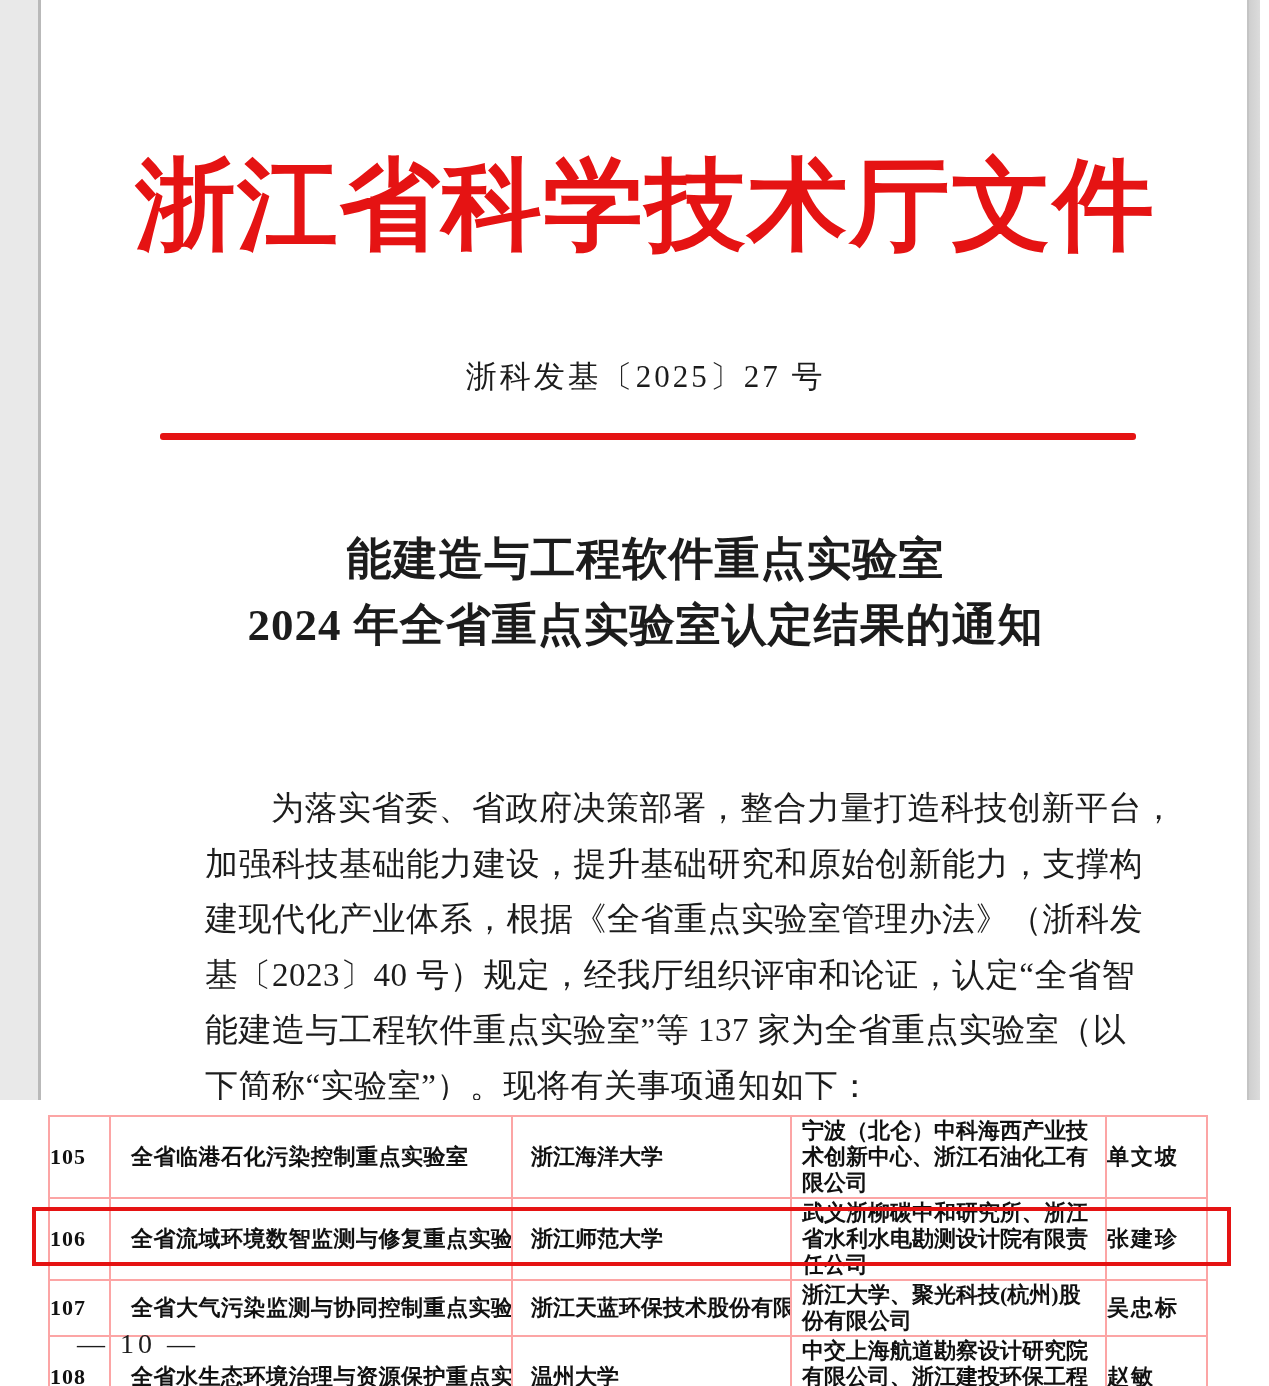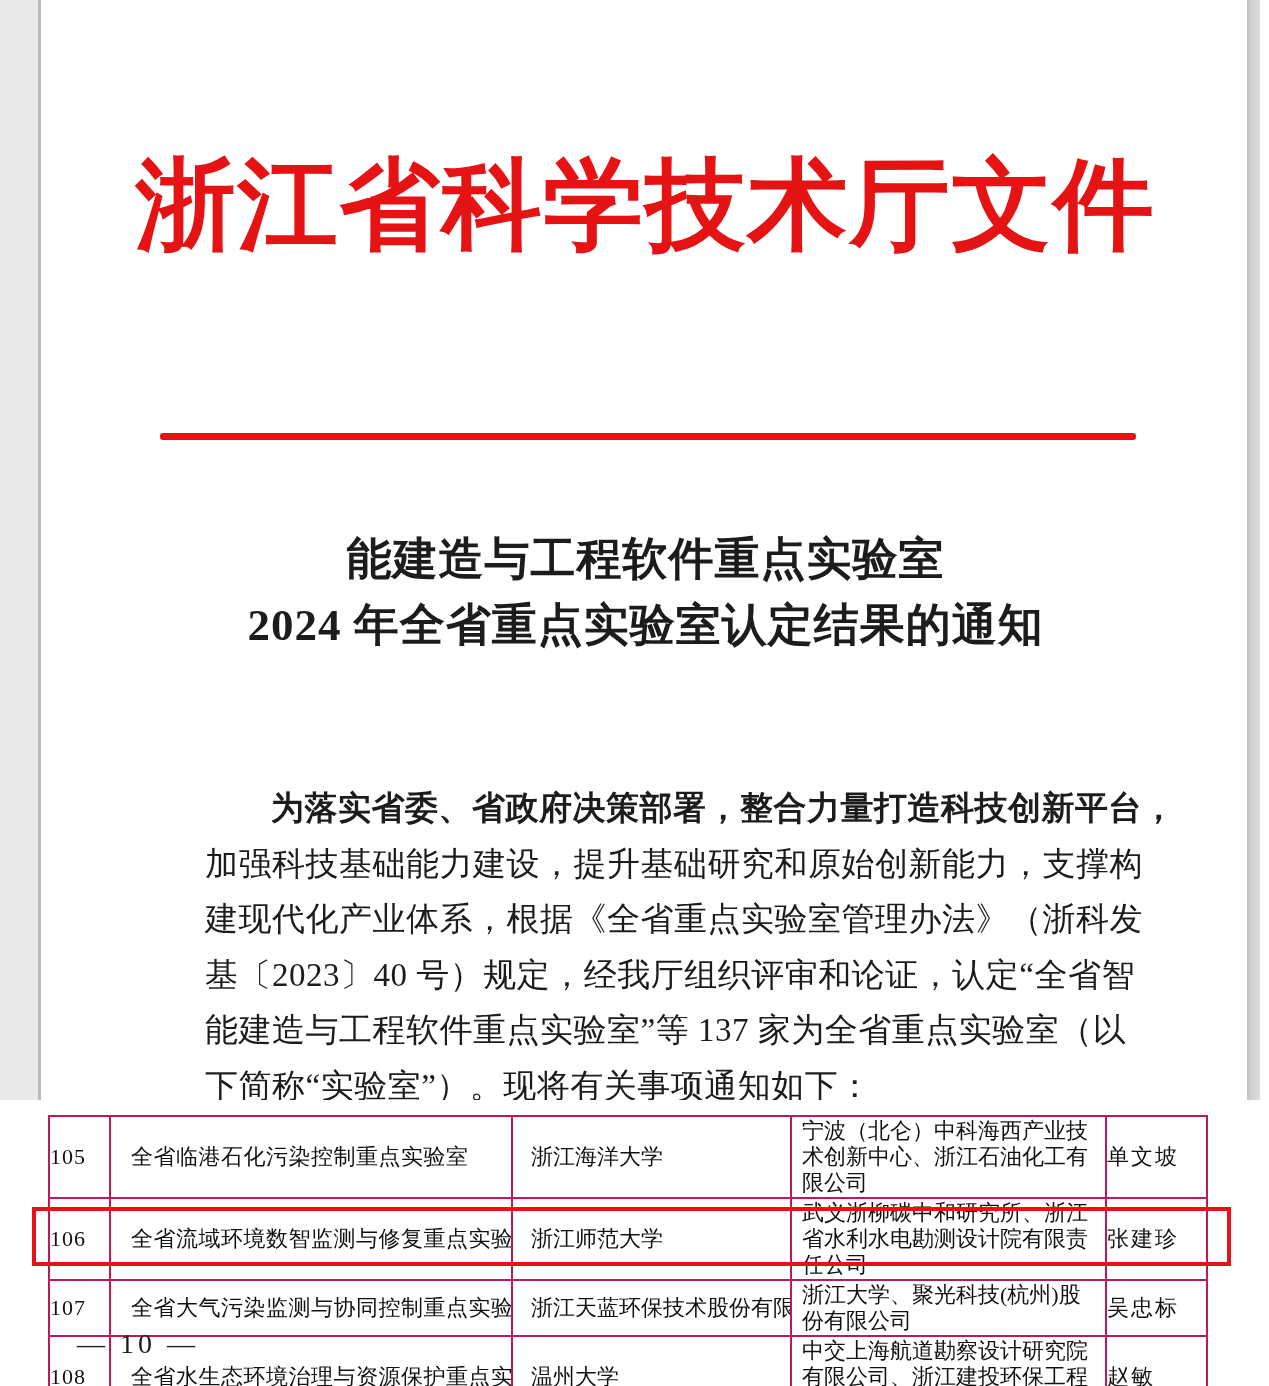--- a/index.html
+++ b/index.html
@@ -40,31 +40,31 @@
   }
   .notice-title .t-line { line-height:66px; letter-spacing:1px; white-space:nowrap; }
   .salutation {
     position:absolute; left:205px; top:725px; font-size:33px; letter-spacing:1px;
   }
   .body-para {
     position:absolute; left:205px; top:781px; width:910px;
     font-size:33px;
   }
   .body-para .b-line { height:55.5px; line-height:55.5px; white-space:nowrap; letter-spacing:0.5px; }
-  .body-para .indent { text-indent:66px;font-weight:bold; }
+  .body-para .indent { text-indent:66px; }
   
   .table-section { position:absolute; left:0; top:1100px; width:1269px; height:286px; background:#ffffff; }
   table.result-table {
     position:absolute; left:48px; top:1115px; width:1158px;
     border-collapse:collapse; table-layout:fixed;
     font-family:"Liberation Serif","DejaVu Serif",serif;
   }
   .result-table td {
-    border:2px solid #be185d; font-size:22px; color:#111;
-    vertical-align:middle; overflow:hidden;
+    border:2px solid #fca5a5; font-size:22px; color:#111;
+    vertical-align:middle; overflow:hidden;font-weight:bold;
   }
   .result-table tr.r0 { height:48px; }
   .result-table tr.r1 { height:47px; }
   .result-table tr.r2 { height:53px; }
   .result-table tr.r3 { height:49px; }
   .col-num   { width:61px;  }
   .col-lab   { width:402px; }
   .col-inst  { width:279px; }
   .col-part  { width:315px; }
   .col-person{ width:101px; }
@@ -85,20 +85,21 @@
 </head>
 <body>
 
 <div class="stage">
 
   <div class="margin-left"></div>
   <div class="margin-right"></div>
 
   <div class="red-header">浙江省科学技术厅文件</div>
 
+  <div class="doc-number">浙科发基〔2025〕27 号</div>
 
   <div class="red-rule"></div>
 
   <div class="notice-title">
     <div class="t-line">能建造与工程软件重点实验室</div>
     <div class="t-line">2024 年全省重点实验室认定结果的通知</div>
   </div>
 
 
   <div class="body-para">

